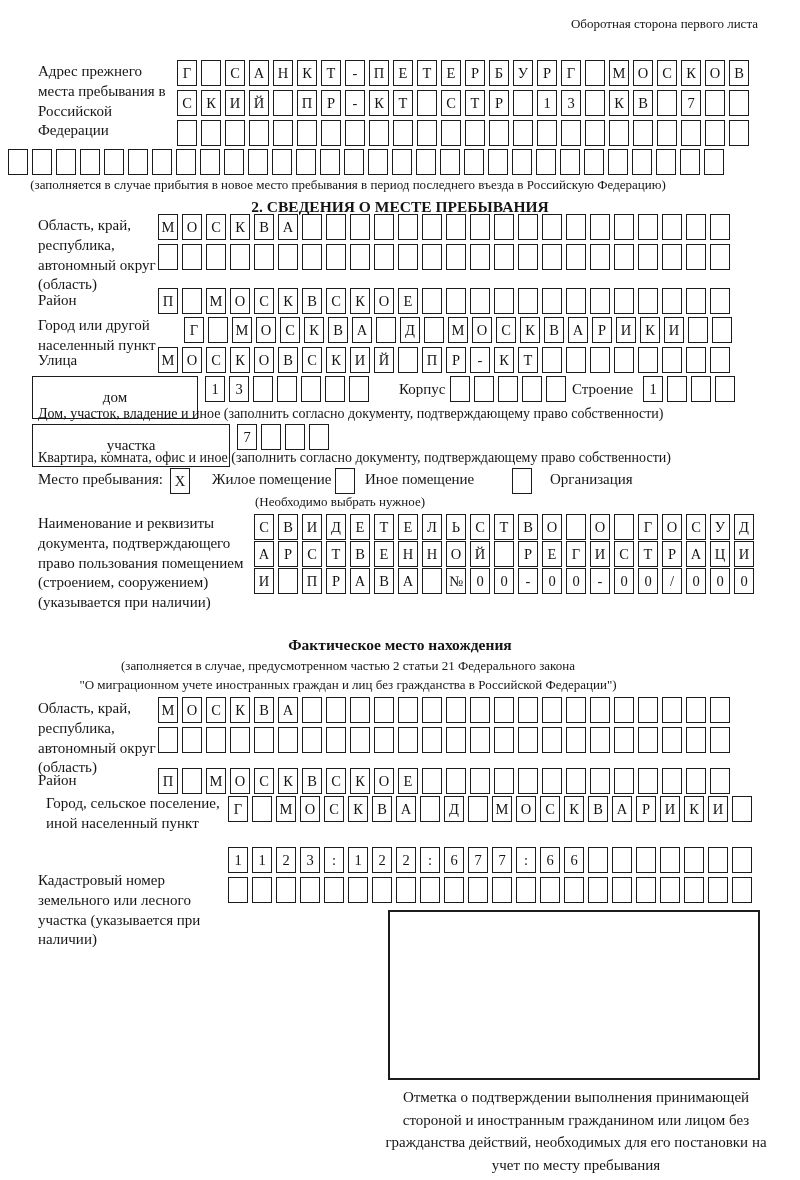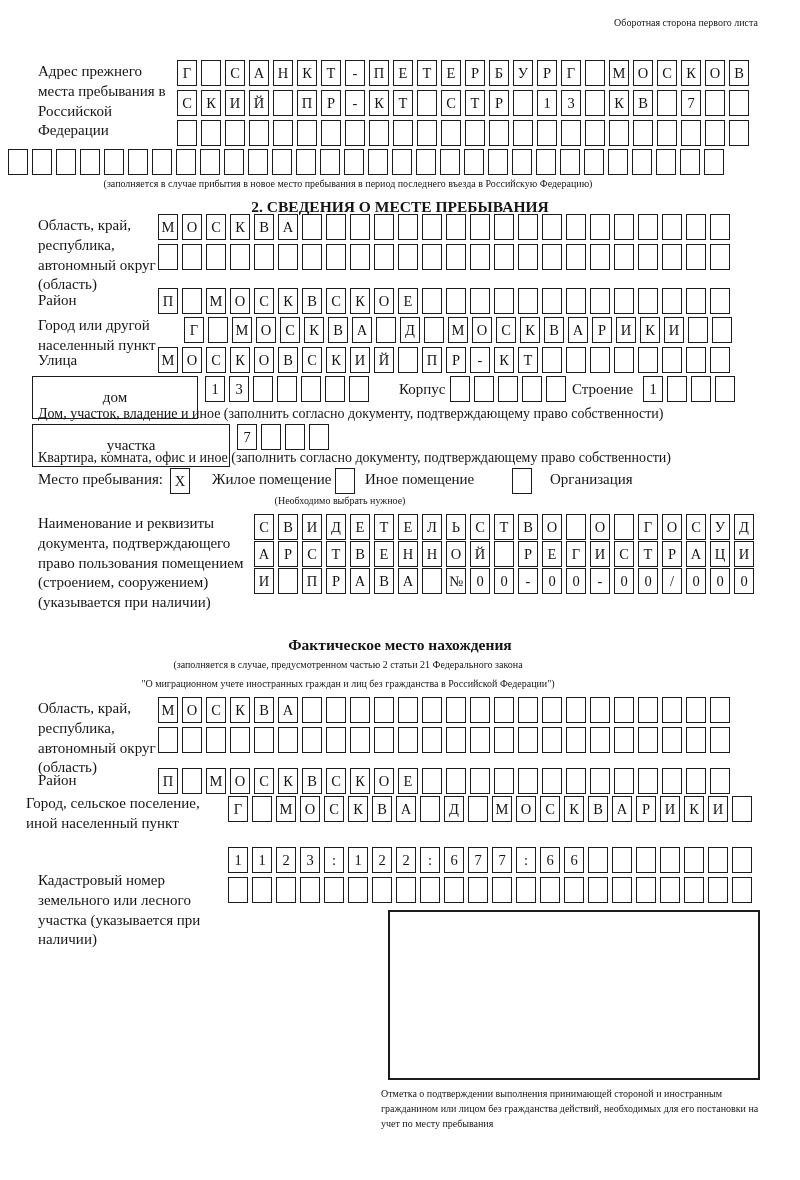--- a/index.html
+++ b/index.html
@@ -11,31 +11,31 @@
   }
   .abs { position:absolute; }
   .cells { display:flex; gap:4px; }
   .cell {
     width:20px; height:26px; flex:none;
     border:1.6px solid #1c1c1c;
     display:flex; align-items:center; justify-content:center;
     font-size:14.5px; line-height:1;
   }
   .label { font-size:15px; line-height:1.32; }
-  .note  { font-size:10px; line-height:1.3; }
+  .note  { font-size:13px; line-height:1.3; }
   .note-c { text-align:center; width:696px; left:0; }
   .sec-title { font-size:15.5px; font-weight:bold; text-align:center; width:800px; left:0; }
   .widebox {
     border:1.6px solid #1c1c1c; height:43px;
     display:flex; align-items:center; justify-content:center;
     font-size:15px;
   }
   .bigbox { border:2px solid #1c1c1c; background:#fff; }
   .inline-label { font-size:15px; }
-  .caption { font-size:10px; line-height:1.5; text-align:left; }
+  .caption { font-size:15px; line-height:1.5; text-align:center; }
 </style>
 </head>
 <body>
 
 <div class="abs note" style="top:16px; right:42px;">Оборотная сторона первого листа</div>
 
 <div class="abs label" style="top:62px; left:38px; width:132px;">Адрес прежнего места пребывания в Российской Федерации</div>
 <div class="abs cells" style="top:60px; left:177px;">
     <span class="cell">Г</span>
     <span class="cell"></span>
@@ -492,21 +492,21 @@
     <span class="cell"></span>
     <span class="cell"></span>
     <span class="cell"></span>
     <span class="cell"></span>
     <span class="cell"></span>
     <span class="cell"></span>
     <span class="cell"></span>
     <span class="cell"></span>
   </div>
 
-<div class="abs label" style="top:794px; left:26px; width:195px;">Город, сельское поселение, иной населенный пункт</div>
+<div class="abs label" style="top:794px; left:46px; width:195px;">Город, сельское поселение, иной населенный пункт</div>
 <div class="abs cells" style="top:796px; left:228px;">
     <span class="cell">Г</span>
     <span class="cell"></span>
     <span class="cell">М</span>
     <span class="cell">О</span>
     <span class="cell">С</span>
     <span class="cell">К</span>
     <span class="cell">В</span>
     <span class="cell">А</span>
     <span class="cell"></span>

